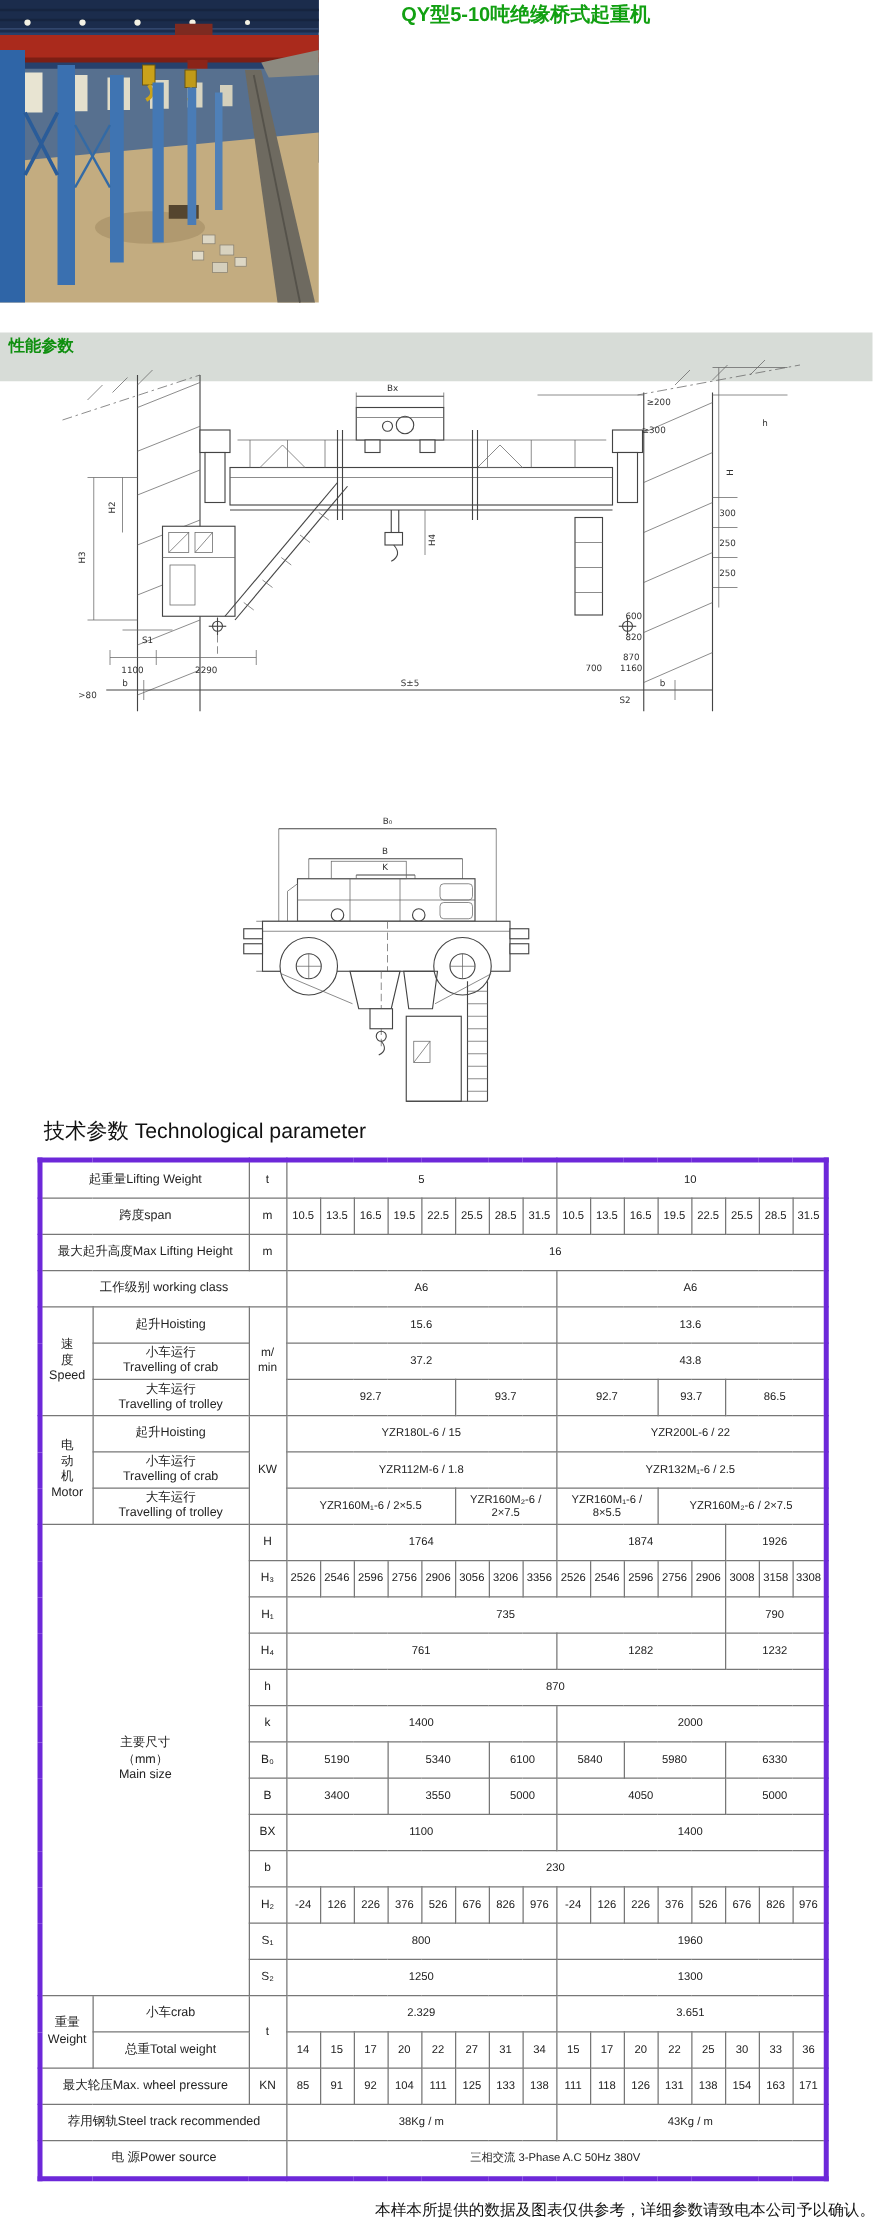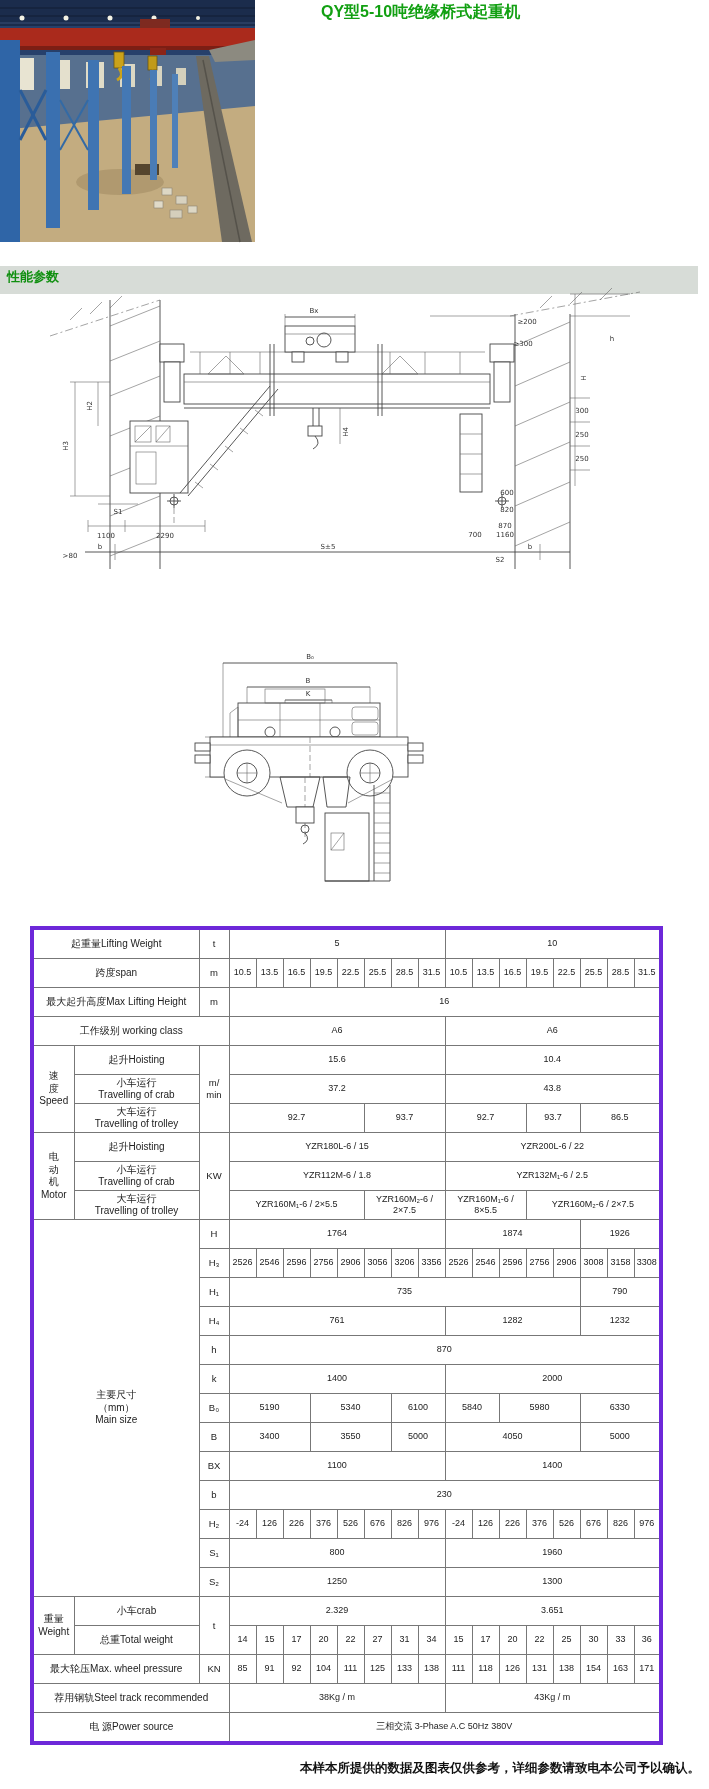--- a/index.html
+++ b/index.html
@@ -8,21 +8,21 @@
 
   
   .photo{position:absolute;left:0;top:0;width:255px;height:242px;}
 
   
   .intro{position:absolute;left:321px;top:0;width:384px;}
   .intro h1{margin:2px 0 6px 0;font-size:16px;font-weight:bold;color:#12a012;letter-spacing:0;}
   .intro p{margin:0;font-size:11.5px;line-height:1.62;text-indent:2em;text-align:justify;color:#111;}
 
   
-  .perf-bar{position:absolute;left:0;top:266px;width:698px;height:28px;background:#d7dcd7;}
+  .perf-bar{position:absolute;left:0;top:266px;width:698px;height:39px;background:#d7dcd7;}
   .perf-bar span{display:inline-block;padding-left:7px;line-height:21px;font-size:13px;font-weight:bold;color:#0f8f0f;}
 
   
   .front-svg{position:absolute;left:30px;top:286px;}
   .side-svg{position:absolute;left:150px;top:585px;}
   svg{overflow:visible;}
   .dln{stroke:#444;stroke-width:0.9;fill:none;}
   .dlt{stroke:#666;stroke-width:0.6;fill:none;}
   .dfill{stroke:#444;stroke-width:0.9;fill:#fff;}
   text.dim{font-family:"DejaVu Sans",sans-serif;font-size:7px;fill:#333;}
@@ -33,21 +33,21 @@
   table.tech{position:absolute;left:30px;top:926px;border-collapse:collapse;table-layout:fixed;
              width:633px;border:4px solid #6d28d9;}
   table.tech td{border:1px solid #777;text-align:center;vertical-align:middle;
                 font-size:9px;color:#222;padding:1px;height:26px;line-height:1.25;
                 white-space:pre-line;overflow:hidden;}
   table.tech td.lbl{font-size:10px;}
   table.tech td.grp{font-size:10px;}
   table.tech td.unit{font-size:9.5px;}
 
   .footer-note{position:absolute;left:0;top:1760px;width:700px;text-align:right;
-               font-size:12.5px;font-weight:bold;color:#111;}
+               font-size:12.5px;font-weight:normal;color:#111;}
 </style>
 </head>
 <body>
 
 <div id="page">
 
   <svg class="photo" width="255" height="242" viewBox="0 0 255 242">
     <rect x="0" y="0" width="255" height="130" fill="#27406b"></rect>
     <rect x="0" y="0" width="255" height="26" fill="#1b2c4c"></rect>
     <line x1="0" y1="8" x2="255" y2="8" stroke="#16243f" stroke-width="2"></line>
@@ -346,20 +346,21 @@
         <line class="dlt" x1="224" y1="238" x2="240" y2="238"></line>
       <line class="dlt" x1="224" y1="248" x2="240" y2="248"></line>
         <line class="dlt" x1="224" y1="258" x2="240" y2="258"></line>
       <line class="dlt" x1="224" y1="268" x2="240" y2="268"></line>
         <line class="dlt" x1="224" y1="278" x2="240" y2="278"></line>
       <line class="dlt" x1="224" y1="288" x2="240" y2="288"></line>
       <line class="dln" x1="175" y1="296" x2="240" y2="296"></line>
     </g>
   </svg>
 
+  <div class="tech-heading">技术参数 Technological parameter</div>
 
   <table class="tech">
     <colgroup>
       <col style="width:42px">
         <col style="width:125px">
         <col style="width:30px">
       <col style="width:27px">
         <col style="width:27px">
         <col style="width:27px">
         <col style="width:27px">
@@ -414,21 +415,21 @@
           <td colspan="8">A6</td>
         </tr>
         <tr>
           <td rowspan="3" class="grp">速
 度
 Speed</td>
           <td class="lbl">起升Hoisting</td>
           <td rowspan="3" class="unit">m/
 min</td>
           <td colspan="8">15.6</td>
-          <td colspan="8">10.4</td>
+          <td colspan="8">13.6</td>
         </tr>
         <tr>
           <td class="lbl">小车运行
 Travelling of crab</td>
           <td colspan="8">37.2</td>
           <td colspan="8">43.8</td>
         </tr>
         <tr>
           <td class="lbl">大车运行
 Travelling of trolley</td>

